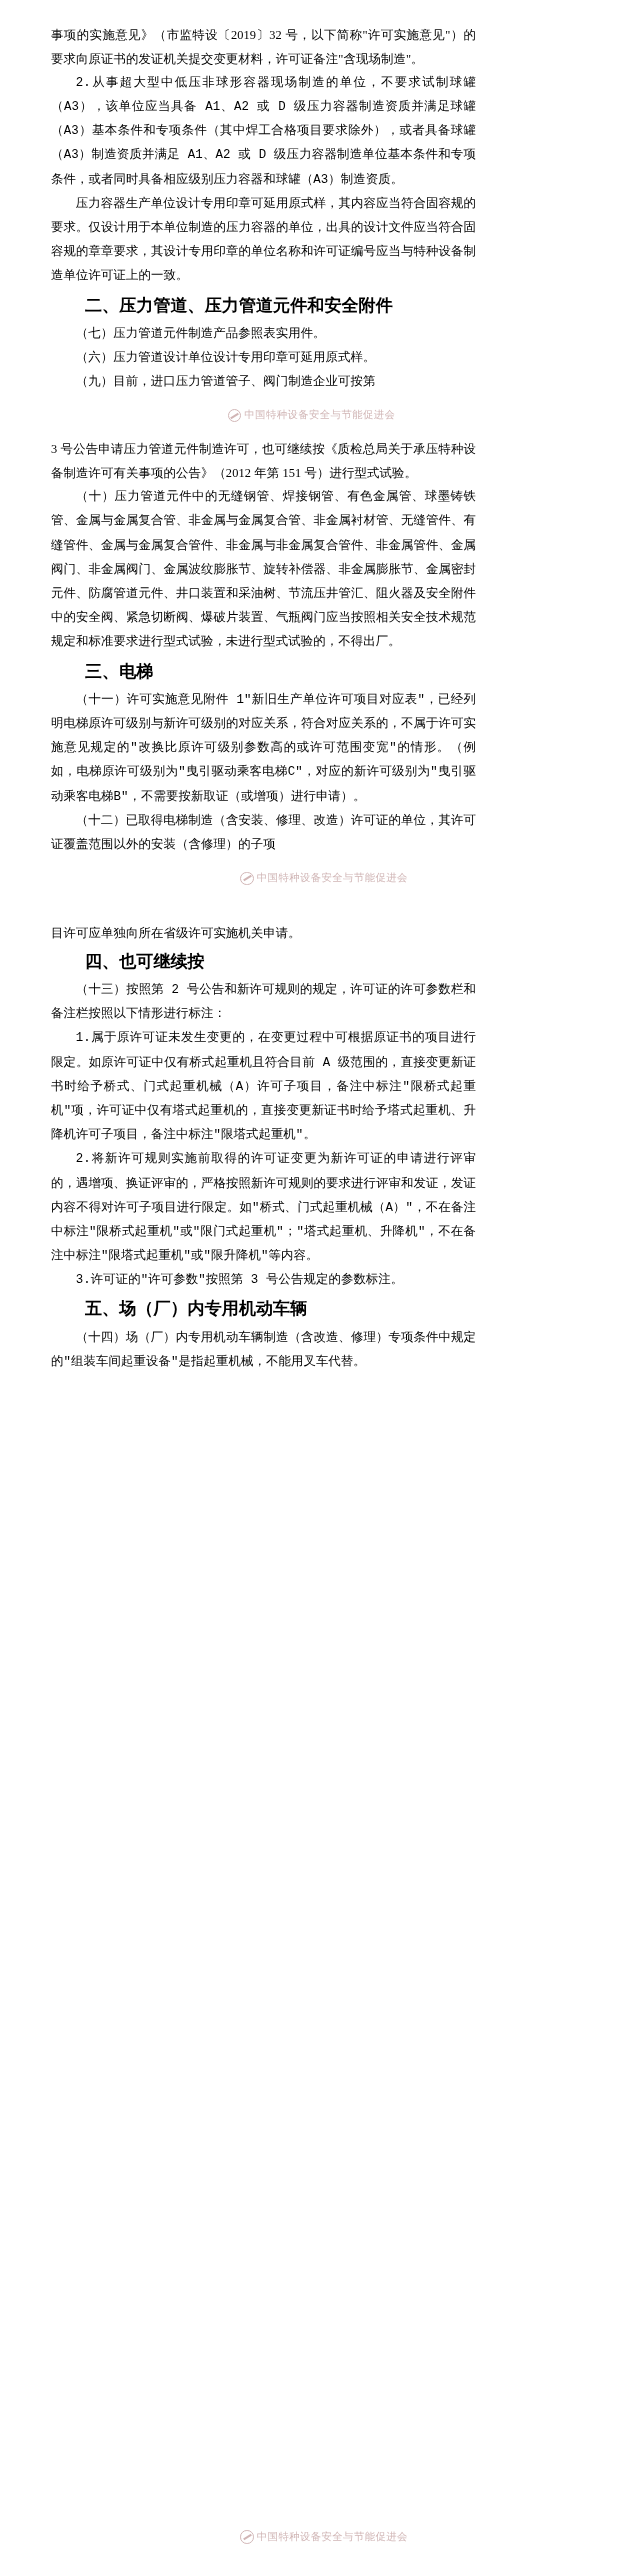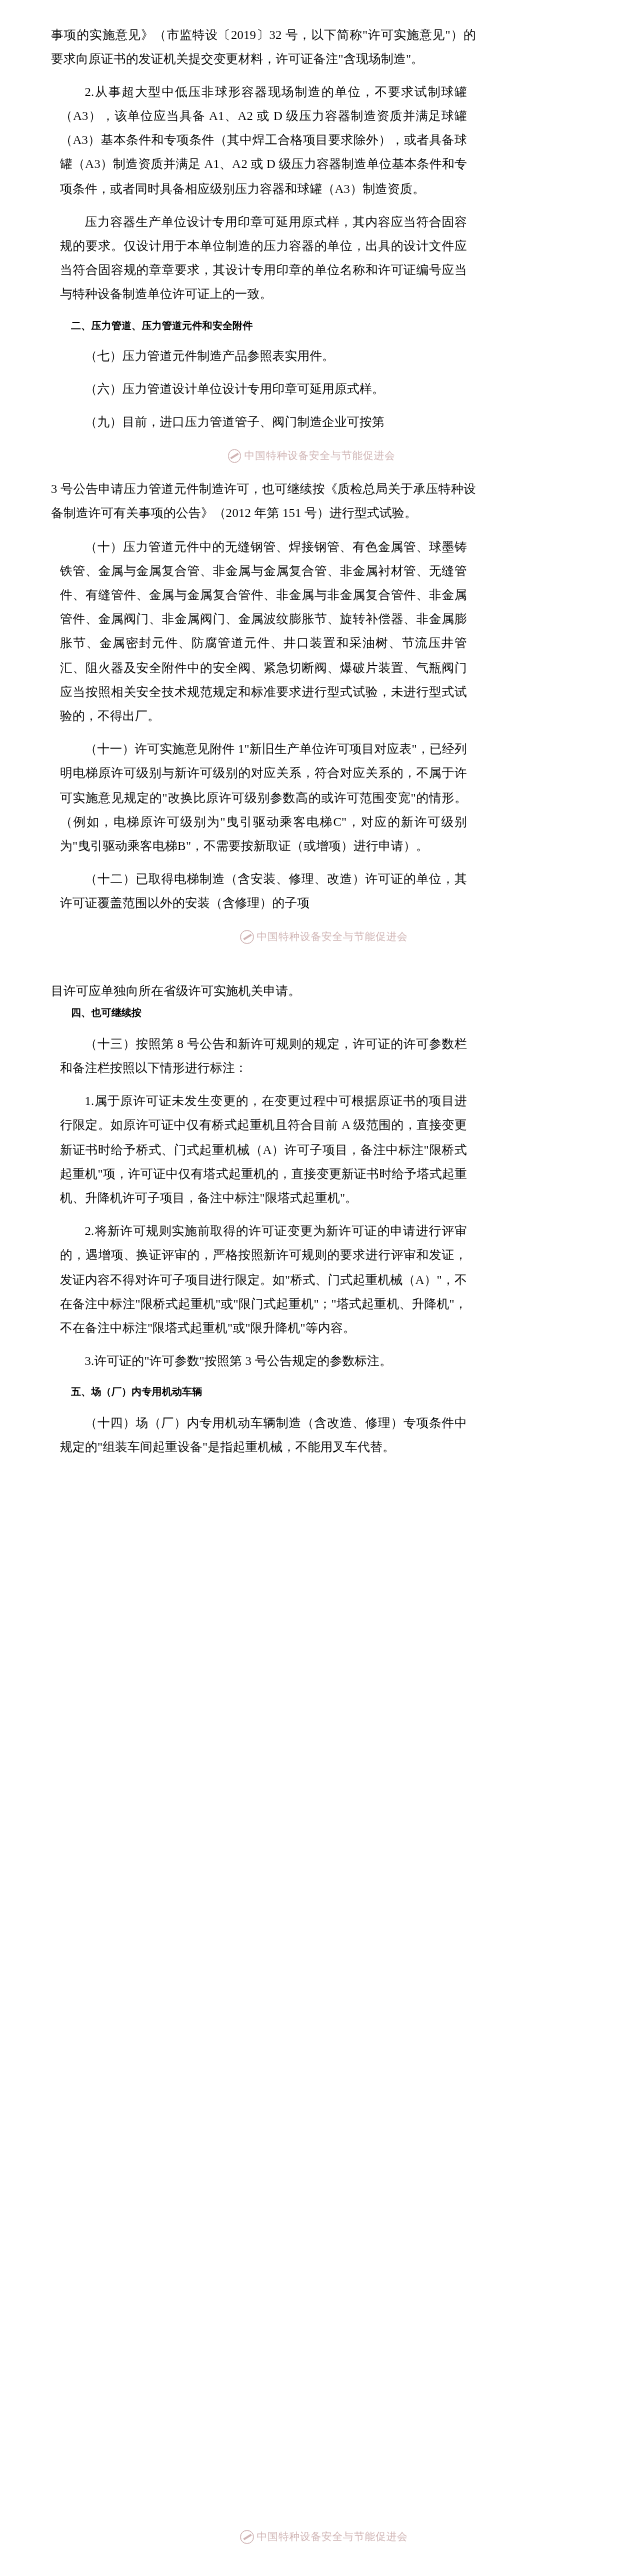--- a/index.html
+++ b/index.html
@@ -21,31 +21,32 @@
     padding: 22.5px 51px 16px 51px;
   }
   .doc-body {
     font-size: 12.4px;
     line-height: 1.95;
     text-align: justify;
     text-justify: inter-ideograph;
     letter-spacing: 0.1px;
   }
   p.para {
-    margin: 9px;
+    margin: 0;
     text-indent: 2em;
+    font-family: Liberation Mono, monospace;
   }
   p.flush {
     margin: 0;
     text-indent: 0;
   }
   h2.heading {
     margin: 0;
     text-indent: 2em;
-    font-size: 10px;
+    font-size: 17px;
     font-weight: bold;
     line-height: 1.95;
     font-family: "Liberation Serif", "DejaVu Serif", serif;
   }
   .gap-md { height: 21px; }
 
   
   .watermark {
     display: flex;
     align-items: center;
@@ -109,39 +110,40 @@
       <span class="wm-mark">
         <span class="ring"></span>
           <span class="bar"></span>
       </span>
       <span>中国特种设备安全与节能促进会</span>
     </div>
 
     <p class="flush">3 号公告申请压力管道元件制造许可，也可继续按《质检总局关于承压特种设备制造许可有关事项的公告》（2012 年第 151 号）进行型式试验。</p>
     <p class="para">（十）压力管道元件中的无缝钢管、焊接钢管、有色金属管、球墨铸铁管、金属与金属复合管、非金属与金属复合管、非金属衬材管、无缝管件、有缝管件、金属与金属复合管件、非金属与非金属复合管件、非金属管件、金属阀门、非金属阀门、金属波纹膨胀节、旋转补偿器、非金属膨胀节、金属密封元件、防腐管道元件、井口装置和采油树、节流压井管汇、阻火器及安全附件中的安全阀、紧急切断阀、爆破片装置、气瓶阀门应当按照相关安全技术规范规定和标准要求进行型式试验，未进行型式试验的，不得出厂。</p>
 
+    <h2 class="heading">三、电梯</h2>
 
     <p class="para">（十一）许可实施意见附件 1"新旧生产单位许可项目对应表"，已经列明电梯原许可级别与新许可级别的对应关系，符合对应关系的，不属于许可实施意见规定的"改换比原许可级别参数高的或许可范围变宽"的情形。（例如，电梯原许可级别为"曳引驱动乘客电梯C"，对应的新许可级别为"曳引驱动乘客电梯B"，不需要按新取证（或增项）进行申请）。</p>
     <p class="para">（十二）已取得电梯制造（含安装、修理、改造）许可证的单位，其许可证覆盖范围以外的安装（含修理）的子项</p>
 
     <div class="watermark wm-center-offset">
       <span class="wm-mark">
         <span class="ring"></span>
           <span class="bar"></span>
       </span>
       <span>中国特种设备安全与节能促进会</span>
     </div>
 
     <div class="gap-md"></div>
 
     <p class="flush">目许可应单独向所在省级许可实施机关申请。</p>
 
     <h2 class="heading">四、也可继续按</h2>
 
-    <p class="para">（十三）按照第 8 号公告和新许可规则的规定，许可证的许可参数栏和备注栏按照以下情形进行标注：</p>
+    <p class="para">（十三）按照第 2 号公告和新许可规则的规定，许可证的许可参数栏和备注栏按照以下情形进行标注：</p>
     <p class="para">1.属于原许可证未发生变更的，在变更过程中可根据原证书的项目进行限定。如原许可证中仅有桥式起重机且符合目前 A 级范围的，直接变更新证书时给予桥式、门式起重机械（A）许可子项目，备注中标注"限桥式起重机"项，许可证中仅有塔式起重机的，直接变更新证书时给予塔式起重机、升降机许可子项目，备注中标注"限塔式起重机"。</p>
     <p class="para">2.将新许可规则实施前取得的许可证变更为新许可证的申请进行评审的，遇增项、换证评审的，严格按照新许可规则的要求进行评审和发证，发证内容不得对许可子项目进行限定。如"桥式、门式起重机械（A）"，不在备注中标注"限桥式起重机"或"限门式起重机"；"塔式起重机、升降机"，不在备注中标注"限塔式起重机"或"限升降机"等内容。</p>
     <p class="para">3.许可证的"许可参数"按照第 3 号公告规定的参数标注。</p>
 
     <h2 class="heading">五、场（厂）内专用机动车辆</h2>
 
     <p class="para">（十四）场（厂）内专用机动车辆制造（含改造、修理）专项条件中规定的"组装车间起重设备"是指起重机械，不能用叉车代替。</p>
 
 
   </div>

